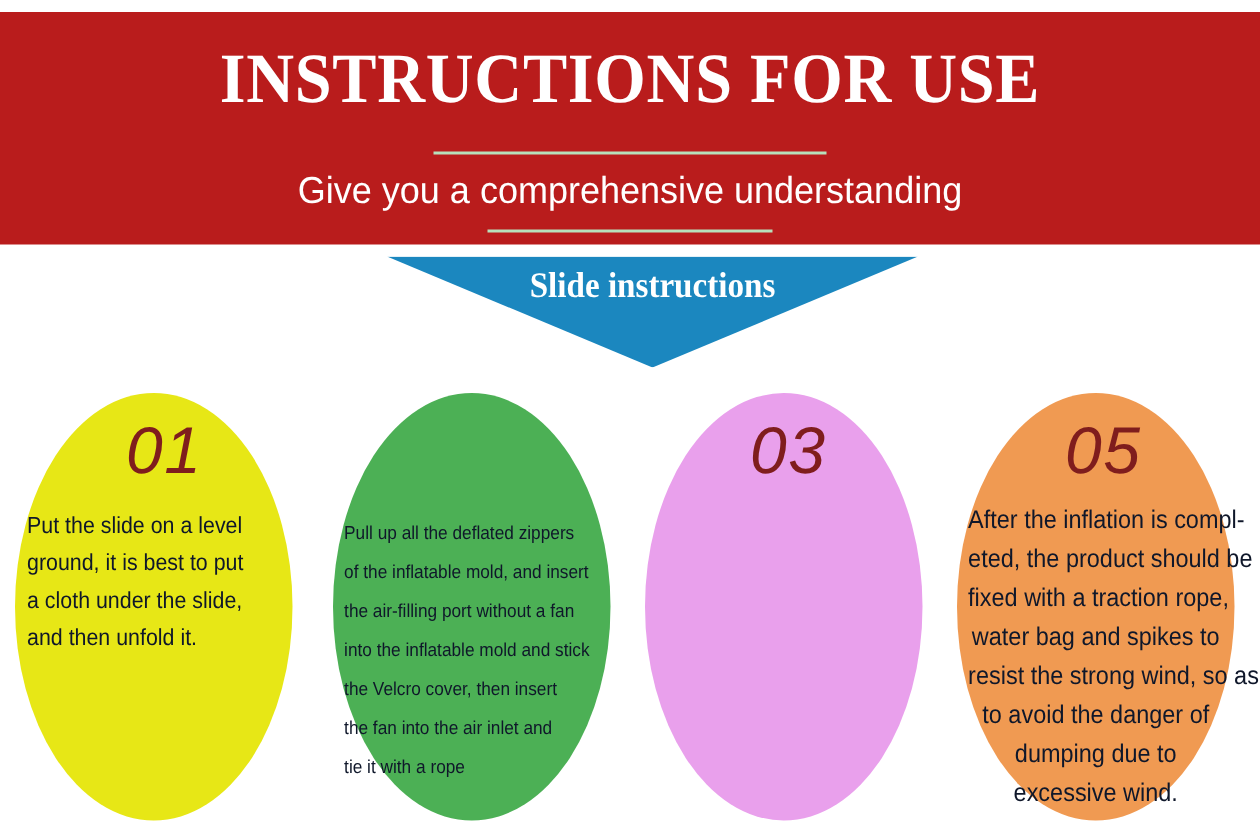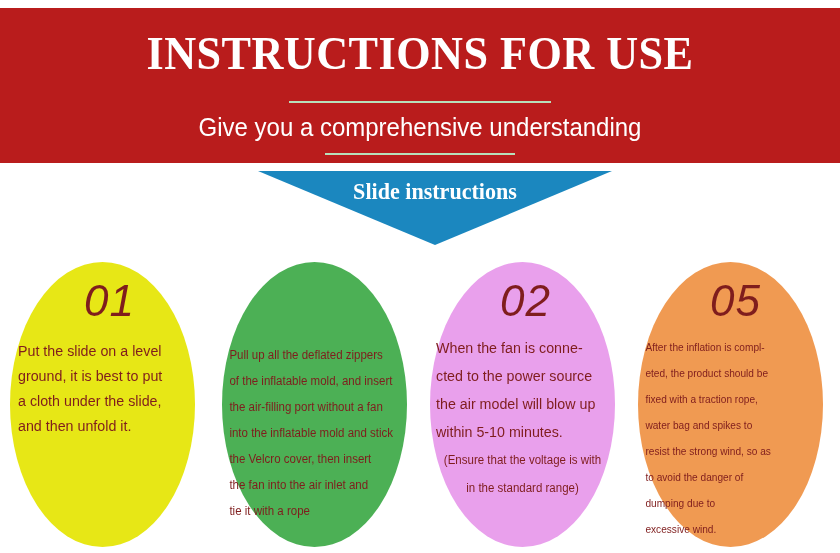--- a/index.html
+++ b/index.html
@@ -133,21 +133,21 @@
   #step-ellipse-2 .step-number { padding-left: 8px;  width: 177px; }
   #step-ellipse-3 .step-number { padding-left: 6px;  width: 179px; }
   #step-ellipse-4 .step-number { padding-left: 10px; width: 175px; }
 
   .step-body {
     position: absolute;
     left: 0;
     width: 185px;
     box-sizing: border-box;
     font-family: "Liberation Sans", sans-serif;
-    color: #7f1d1d;
+    color: #0f172a;
   }
   .step-line {
     display: block;
     white-space: nowrap;
     transform: scaleX(0.92);
   }
 
   
   #step-ellipse-1 .step-body {
     top: 76px;
@@ -180,21 +180,22 @@
     font-size: 12.5px;
     display: block;
     text-align: center;
     width: 173px;
     transform-origin: center center;
   }
 
   
   #step-ellipse-4 .step-body {
     top: 72px;
-    font-size: 11px;
+    text-align: center;
+    font-size: 17px;
     line-height: 26px;
   }
   #step-ellipse-4 .step-line { transform-origin: center center; }
 </style>
 </head>
 <body>
 
 <div id="header-banner" style="background: #b91c1c;">
   <div id="header-title">INSTRUCTIONS FOR USE</div>
   <div id="header-divider-top"></div>
@@ -223,29 +224,21 @@
     <span class="step-line">of the inflatable mold, and insert</span>
     <span class="step-line">the air-filling port without a fan</span>
     <span class="step-line">into the inflatable mold and stick</span>
     <span class="step-line">the Velcro cover, then insert</span>
     <span class="step-line">the fan into the air inlet and</span>
     <span class="step-line">tie it with a rope</span>
   </div>
 </div>
 
 <div class="step-ellipse" id="step-ellipse-3" style="background: rgb(233, 160, 236);">
-  <div class="step-number">02</div>
-  <div class="step-body">
-    <span class="step-line">When the fan is conne-</span>
-    <span class="step-line">cted to the power source</span>
-    <span class="step-line">the air model will blow up</span>
-    <span class="step-line">within 5-10 minutes.</span>
-    <span class="step-line small">(Ensure that the voltage is with</span>
-    <span class="step-line small">in the standard range)</span>
-  </div>
+  <div class="step-number">03</div>
 </div>
 
 <div class="step-ellipse" id="step-ellipse-4" style="background: rgb(240, 154, 82);">
   <div class="step-number">05</div>
   <div class="step-body">
     <span class="step-line">After the inflation is compl-</span>
     <span class="step-line">eted, the product should be</span>
     <span class="step-line">fixed with a traction rope,</span>
     <span class="step-line">water bag and spikes to</span>
     <span class="step-line">resist the strong wind, so as</span>

